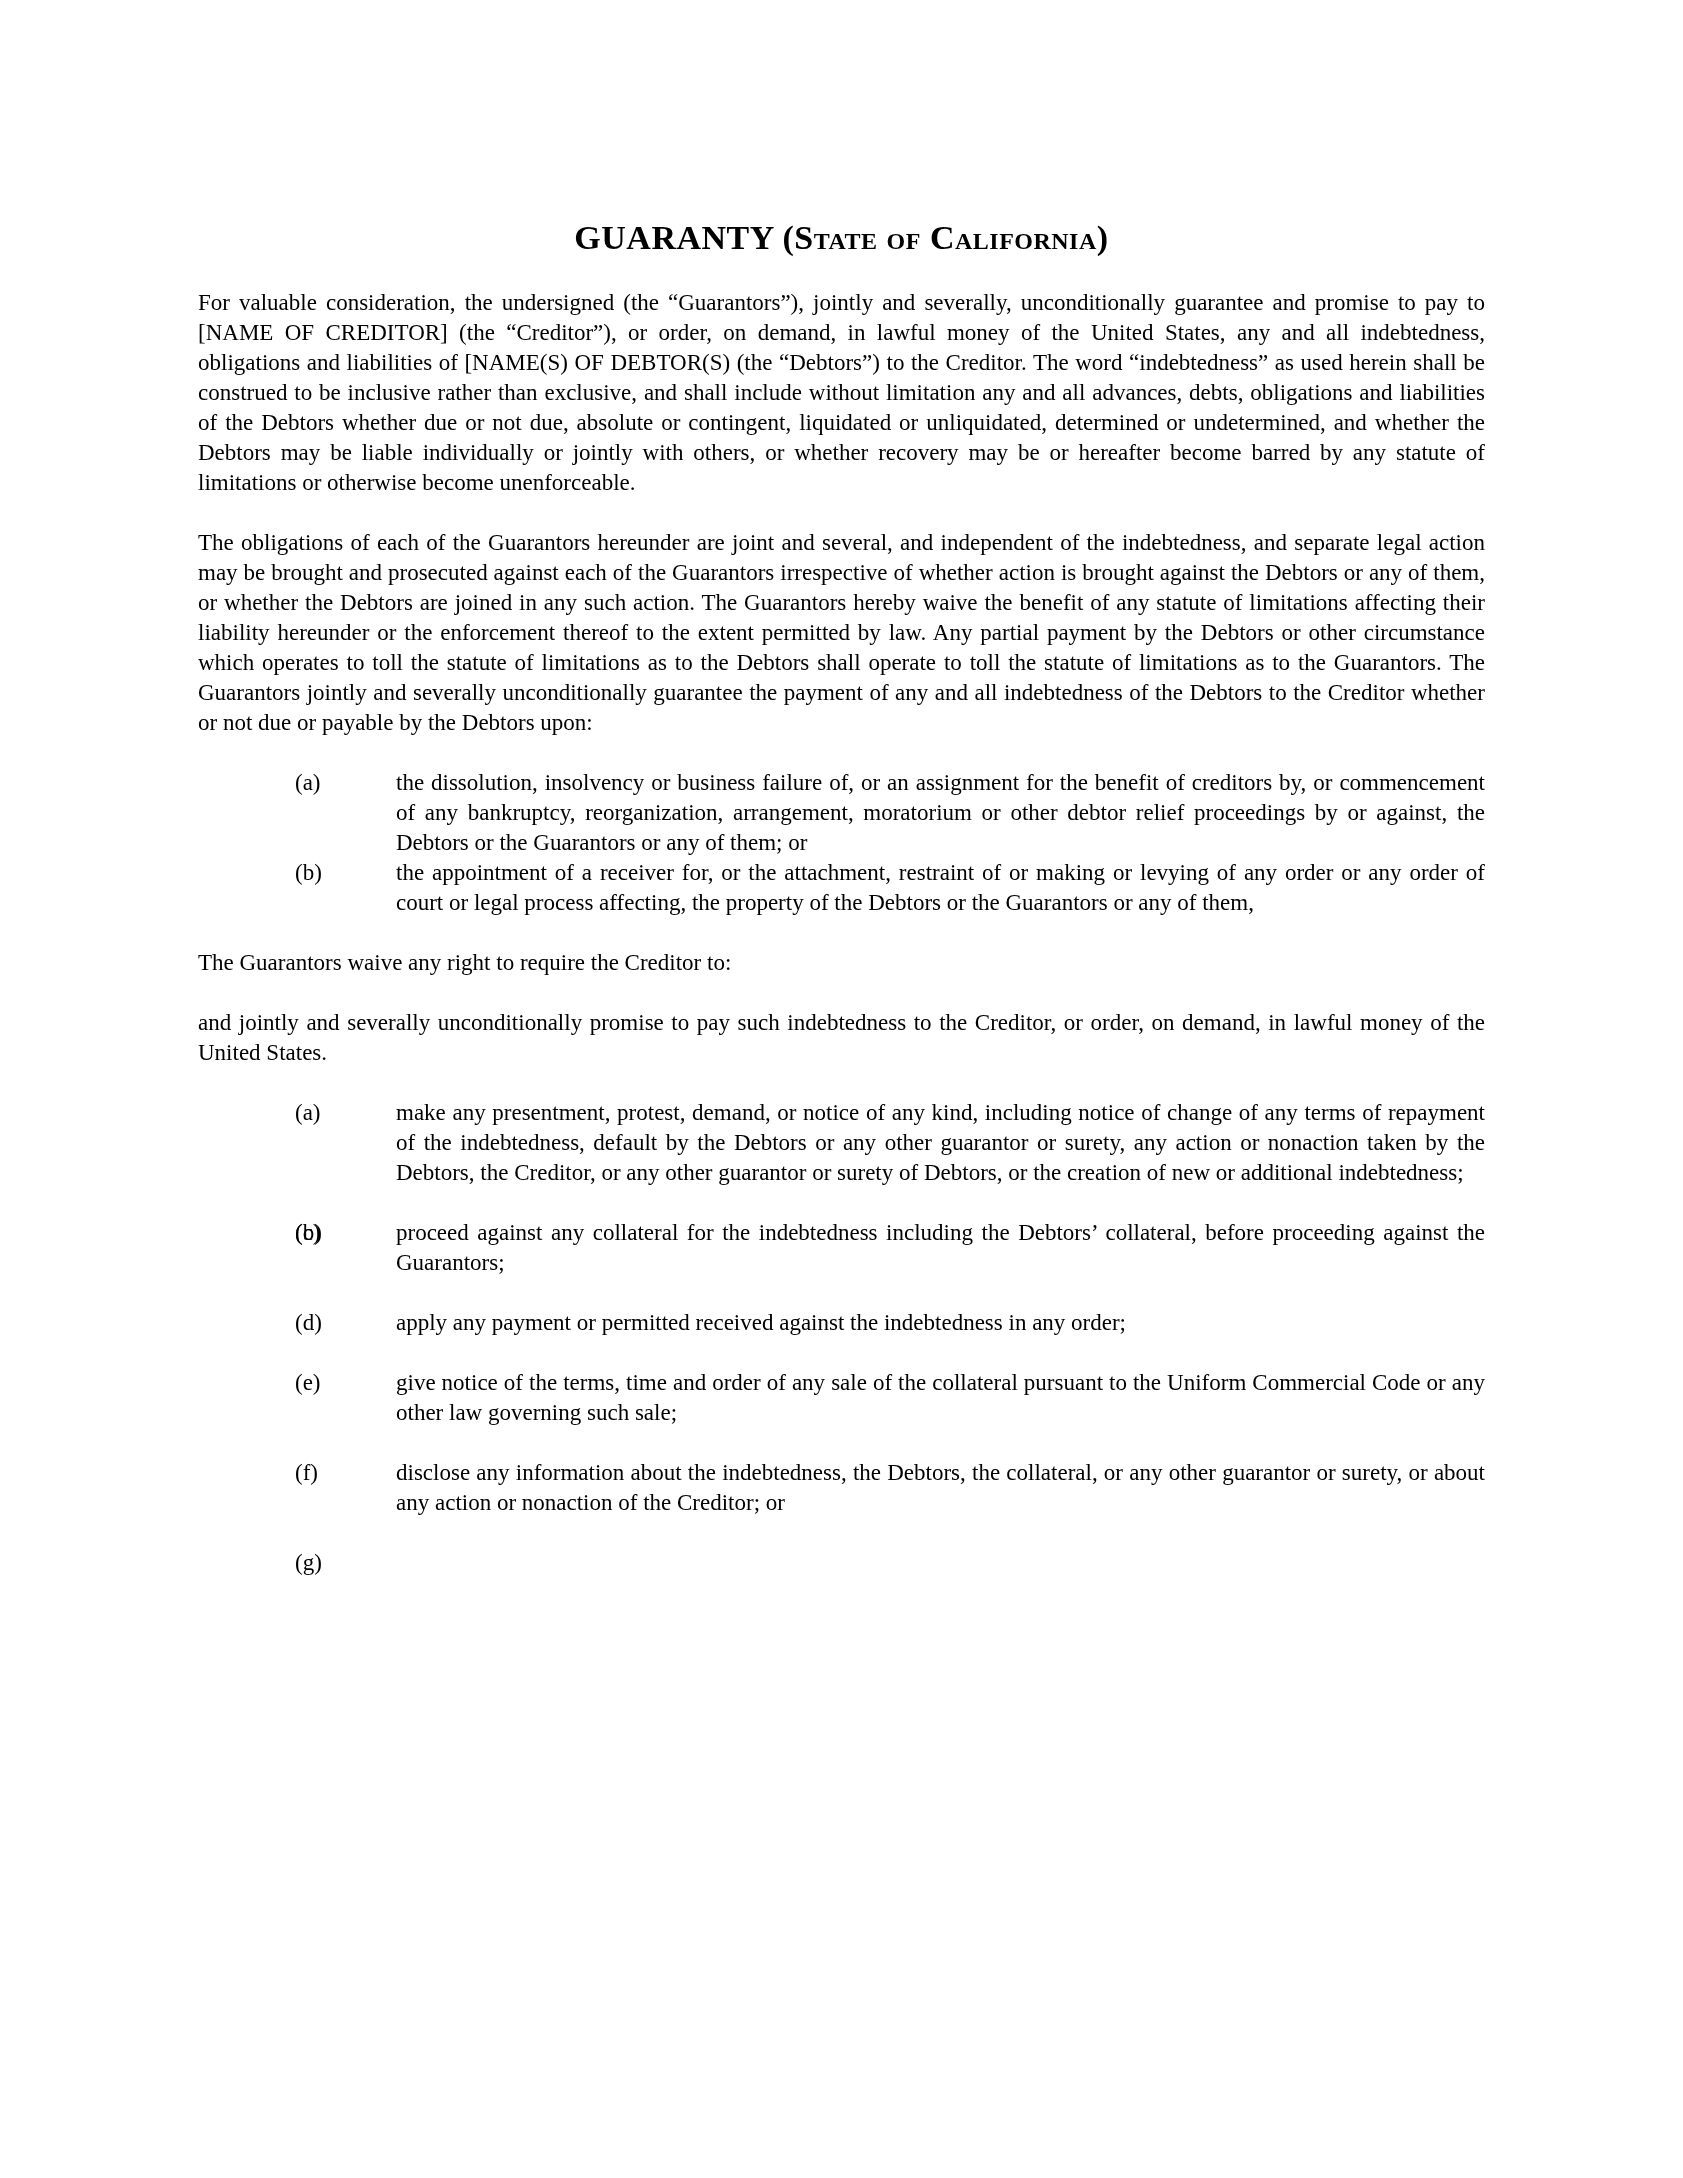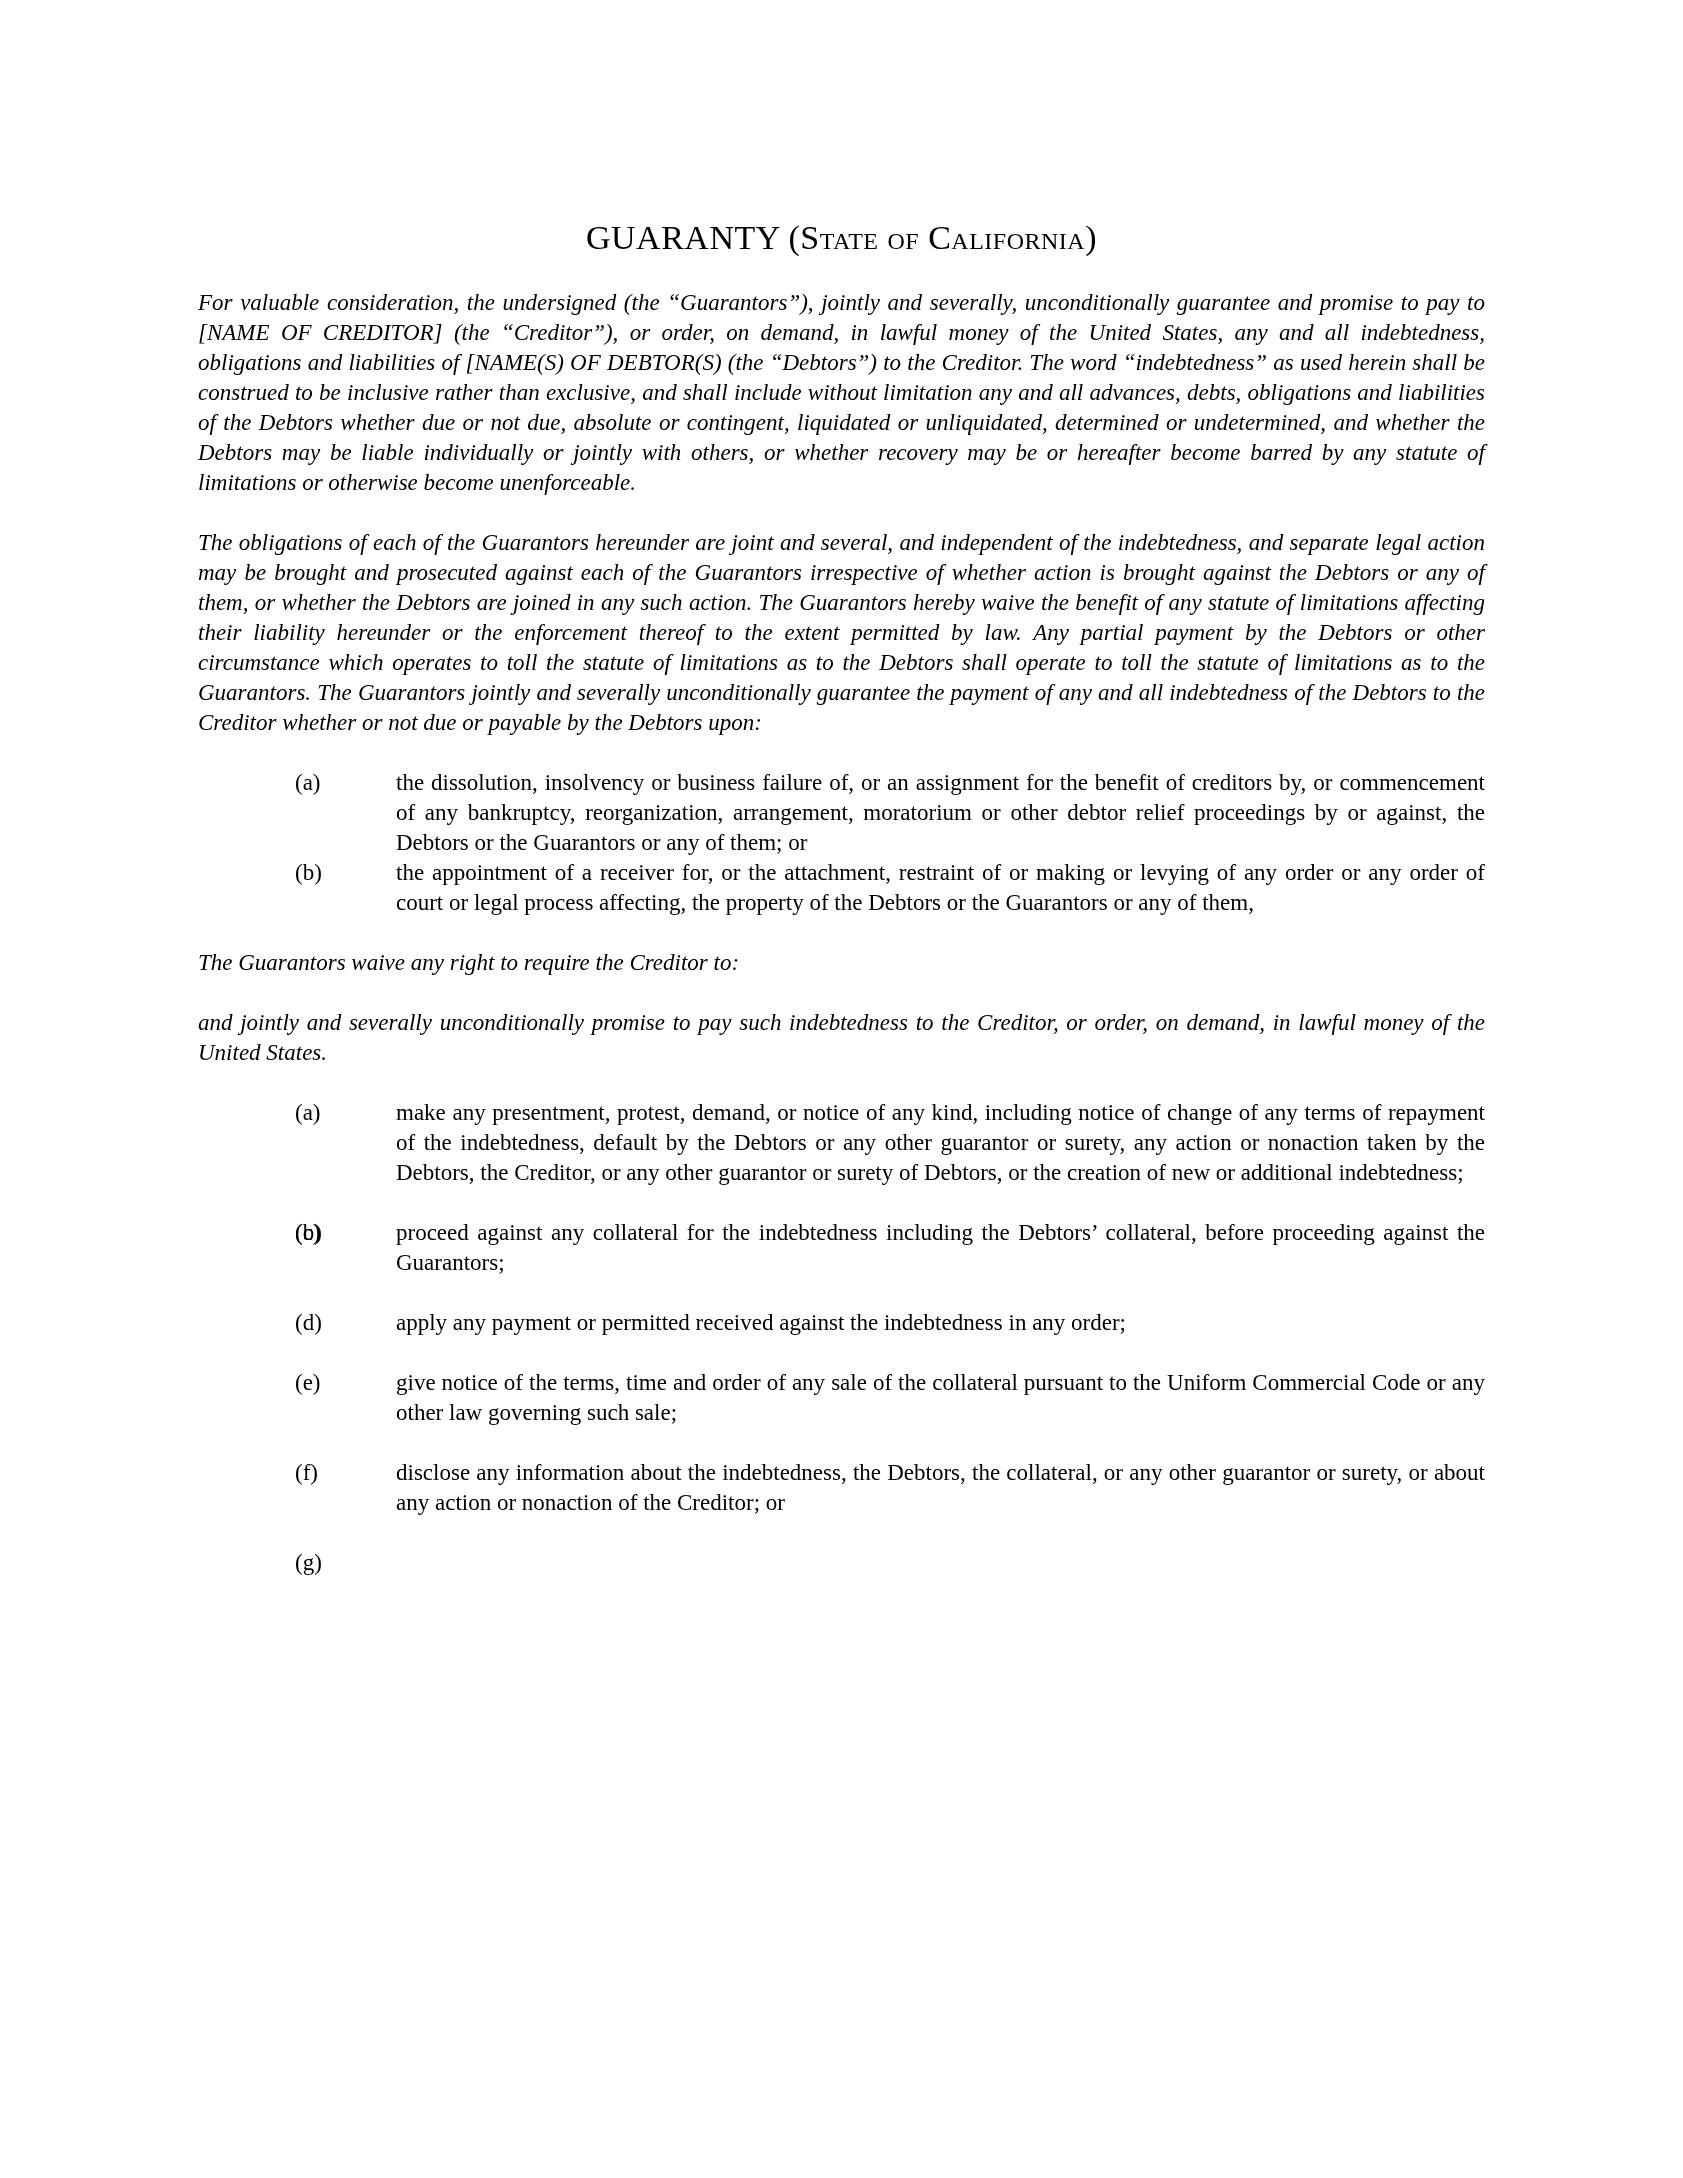--- a/index.html
+++ b/index.html
@@ -21,28 +21,27 @@
     width: 1683px;
     height: 2178px;
     padding: 218px 198px 0 198px;
     background: #ffffff;
   }
   .doc-title {
     margin: 0 0 30px 0;
     text-align: center;
     font-size: 34px;
     line-height: 40px;
-    font-weight: 400;
+    font-weight: 700;
     font-variant: small-caps;
     letter-spacing: 0.5px;
   }
   .para {
     margin: 0 0 30px 0;
     text-align: justify;
-    font-style: italic;
   }
   .clause-list {
     margin: 0 0 30px 0;
   }
   .clause-item {
     position: relative;
     padding-left: 198px;
     text-align: justify;
   }
   .clause-list.loose .clause-item {

